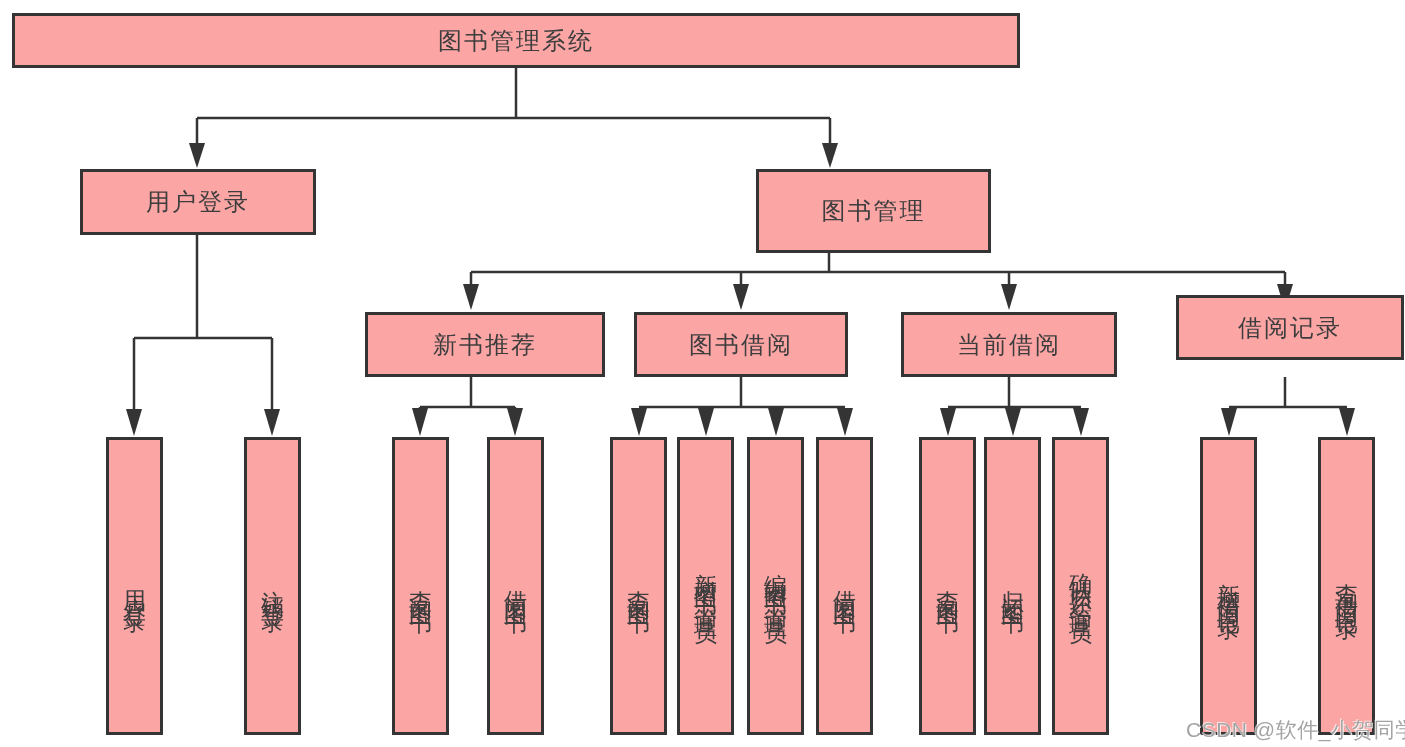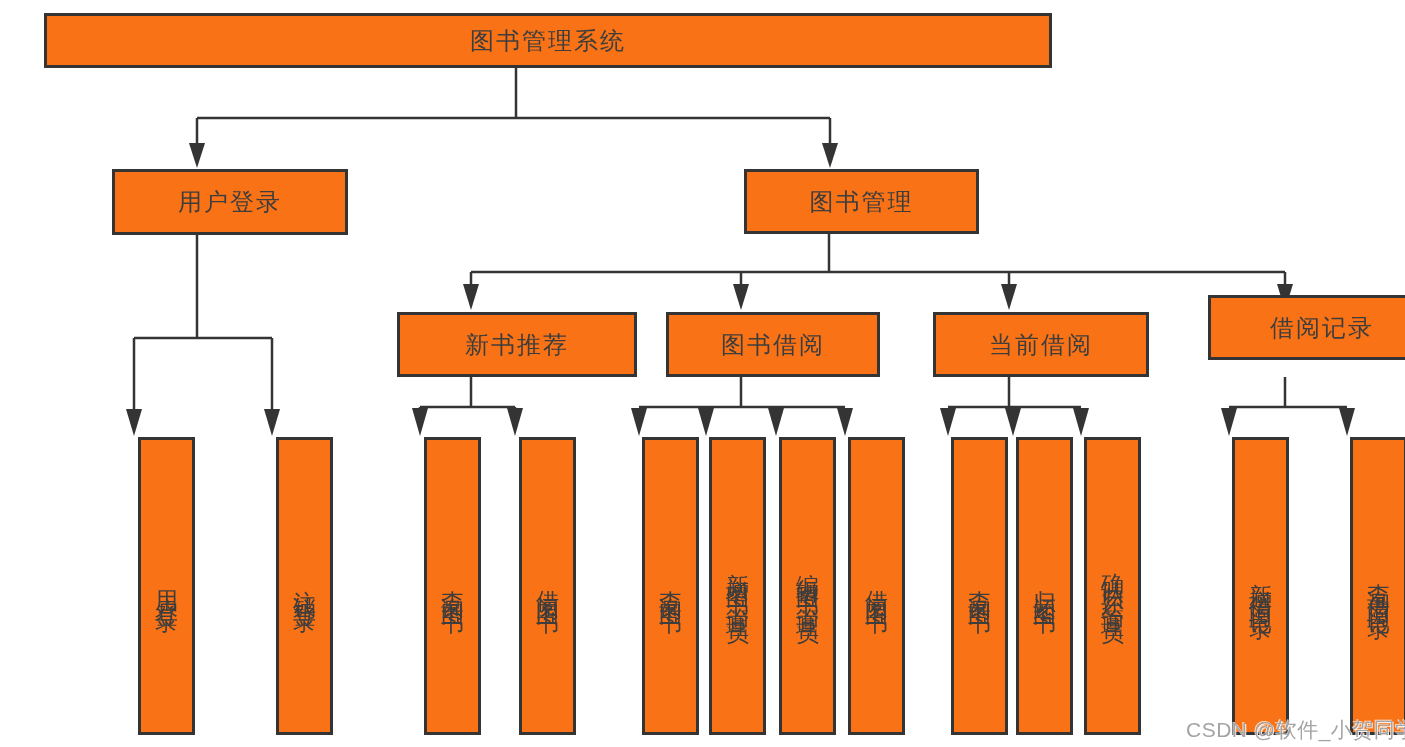--- a/index.html
+++ b/index.html
@@ -8,42 +8,41 @@
     width:1405px;height:747px;
     background:#ffffff;
     font-family:"Liberation Sans", sans-serif;
     overflow:hidden;
   }
   #connectors{position:absolute;left:0;top:0;width:1405px;height:747px;}
   .node{
     position:absolute;
     box-sizing:border-box;
     border:3px solid #343434;
-    background:#f97316;
+    background:#fca5a5;
     color:#3d3d3d;
     display:flex;
     align-items:center;
     justify-content:center;
     font-size:24px;
     letter-spacing:2px;
     text-align:center;
-    margin-left:32px;
   }
   .vnode{
     writing-mode:vertical-rl;
     text-orientation:mixed;
     font-size:23px;
     letter-spacing:7px;
     line-height:1;
   }
   
   #n-root{left:12px;top:13px;width:1008px;height:55px;}
   
   #n-user-login{left:80px;top:169px;width:236px;height:66px;}
-  #n-book-mgmt{left:712px;top:169px;width:235px;height:65px;}
+  #n-book-mgmt{left:756px;top:169px;width:235px;height:84px;}
   
   #n-new-book{left:365px;top:312px;width:240px;height:65px;}
   #n-book-borrow{left:634px;top:312px;width:214px;height:65px;}
   #n-current-borrow{left:901px;top:312px;width:216px;height:65px;}
   #n-borrow-record{left:1176px;top:295px;width:228px;height:65px;}
   
   .leaf{top:437px;width:57px;height:298px;}
   #l-user-login{left:106px;}
   #l-logout{left:244px;}
   #l-query-book-1{left:392px;}

